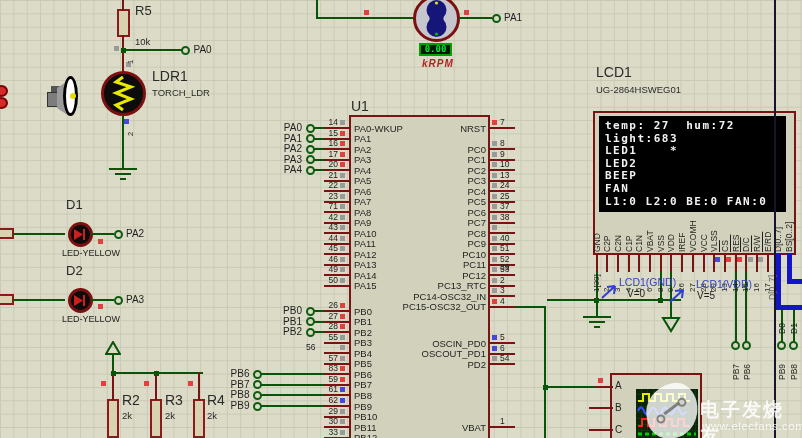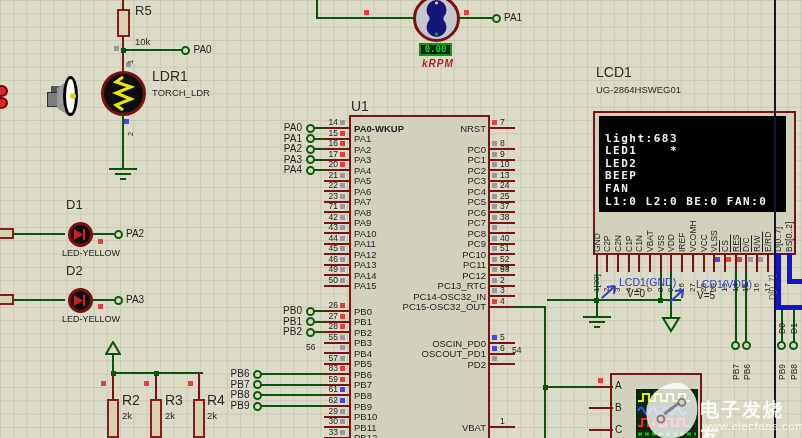--- a/index.html
+++ b/index.html
@@ -113,20 +113,21 @@
         <circle cx="20.5" cy="36" r="1.6" fill="#00bb00"></circle>
     </svg>
   </div>
   <div class="readout" style="left:419px;top:43px;width:33px;height:13px;">0.00</div>
   <div class="krpm" style="left:422px;top:58px;">kRPM</div>
 
   <div class="body" style="left:593px;top:111px;width:203px;height:144px;"></div>
   <div class="lbl ref" style="left:596px;top:64px;font-size:14px;">LCD1</div>
   <div class="lbl val" style="left:596px;top:84px;">UG-2864HSWEG01</div>
   <div class="screen" id="lcdScreen" style="left:599px;top:116px;width:187px;height:96px;z-index:7;">
+      <div class="scrline" style="left: 6px; top: 3px;">temp: 27  hum:72</div>
       <div class="scrline" style="left: 6px; top: 15.6px;">light:683</div>
       <div class="scrline" style="left: 6px; top: 28.2px;">LED1    *</div>
       <div class="scrline" style="left: 6px; top: 40.8px;">LED2</div>
       <div class="scrline" style="left: 6px; top: 53.4px;">BEEP</div>
       <div class="scrline" style="left: 6px; top: 66px;">FAN</div>
       <div class="scrline" style="left: 6px; top: 78.6px;">L1:0 L2:0 BE:0 FAN:0</div>
     </div>
 
   <div class="body" style="left:610px;top:373px;width:92px;height:70px;"></div>
   <div class="screen" style="left:636px;top:389px;width:62px;height:49px;background:#113311;z-index:3;">
@@ -256,21 +257,21 @@
     <div class="vlbl" style="left: 731.1px; top: 380px;">PB7</div>
     <div class="term" style="left: 741.8px; top: 340.5px;"></div>
     <div class="vlbl" style="left: 741.8px; top: 380px;">PB6</div>
     <div class="term" style="left: 777px; top: 340.5px;"></div>
     <div class="vlbl" style="left: 777px; top: 380px;">PB9</div>
     <div class="term" style="left: 789px; top: 340.5px;"></div>
     <div class="vlbl" style="left: 789px; top: 380px;">PB8</div>
     <div class="rwire" style="left: 324px; top: 127px; width: 26px; height: 2px;"></div>
     <div class="pinnum" style="left: 306px; top: 117px; width: 32px; text-align: right;">14</div>
     <div class="sq g" style="left: 340px; top: 120px;"></div>
-    <div class="pinname" style="left: 354px; top: 122.5px; font-weight: bold;">PA0-WKUP</div>
+    <div class="pinname" style="left: 354px; top: 122.5px;">PA0-WKUP</div>
     <div class="rwire" style="left: 324px; top: 137.5px; width: 26px; height: 2px;"></div>
     <div class="pinnum" style="left: 306px; top: 127.5px; width: 32px; text-align: right;">15</div>
     <div class="sq r" style="left: 340px; top: 130.5px;"></div>
     <div class="pinname" style="left: 354px; top: 133px;">PA1</div>
     <div class="rwire" style="left: 324px; top: 148px; width: 26px; height: 2px;"></div>
     <div class="pinnum" style="left: 306px; top: 138px; width: 32px; text-align: right;">16</div>
     <div class="sq r" style="left: 340px; top: 141px;"></div>
     <div class="pinname" style="left: 354px; top: 143.5px;">PA2</div>
     <div class="rwire" style="left: 324px; top: 158.5px; width: 26px; height: 2px;"></div>
     <div class="pinnum" style="left: 306px; top: 148.5px; width: 32px; text-align: right;">17</div>
@@ -447,21 +448,21 @@
     <div class="rwire" style="left: 489px; top: 342px; width: 26px; height: 2px;"></div>
     <div class="sq b" style="left: 492px; top: 335px;"></div>
     <div class="pinnum" style="left: 500px; top: 332px;">5</div>
     <div class="pinname" style="left: 390px; top: 337.5px; width: 96px; text-align: right;">OSCIN_PD0</div>
     <div class="rwire" style="left: 489px; top: 352.5px; width: 26px; height: 2px;"></div>
     <div class="sq b" style="left: 492px; top: 345.5px;"></div>
     <div class="pinnum" style="left: 500px; top: 342.5px;">6</div>
     <div class="pinname" style="left: 390px; top: 348px; width: 96px; text-align: right;">OSCOUT_PD1</div>
     <div class="rwire" style="left: 489px; top: 363px; width: 26px; height: 2px;"></div>
     <div class="sq g" style="left: 492px; top: 356px;"></div>
-    <div class="pinnum" style="left: 500px; top: 345px; margin-left: 12px;">54</div>
+    <div class="pinnum" style="left: 500px; top: 353px;">54</div>
     <div class="pinname" style="left: 390px; top: 358.5px; width: 96px; text-align: right;">PD2</div>
     <div class="rwire" style="left: 489px; top: 426.1px; width: 26px; height: 2px;"></div>
     <div class="pinnum" style="left: 500px; top: 416.1px;">1</div>
     <div class="pinname" style="left: 390px; top: 421.6px; width: 96px; text-align: right;">VBAT</div>
     <div class="rwire" style="left: 595.5px; top: 254px; width: 2px; height: 18px;"></div>
     <div class="vlbl" style="left: 591.5px; top: 252px;">GND</div>
     <div class="vlbl" style="left: 591.5px; top: 292px; font-size: 8px;">1[30]</div>
     <div class="rwire" style="left: 606.2px; top: 254px; width: 2px; height: 18px;"></div>
     <div class="vlbl" style="left: 602.2px; top: 252px;">C2P</div>
     <div class="vlbl" style="left: 602.2px; top: 292px; font-size: 8px;">2</div>

